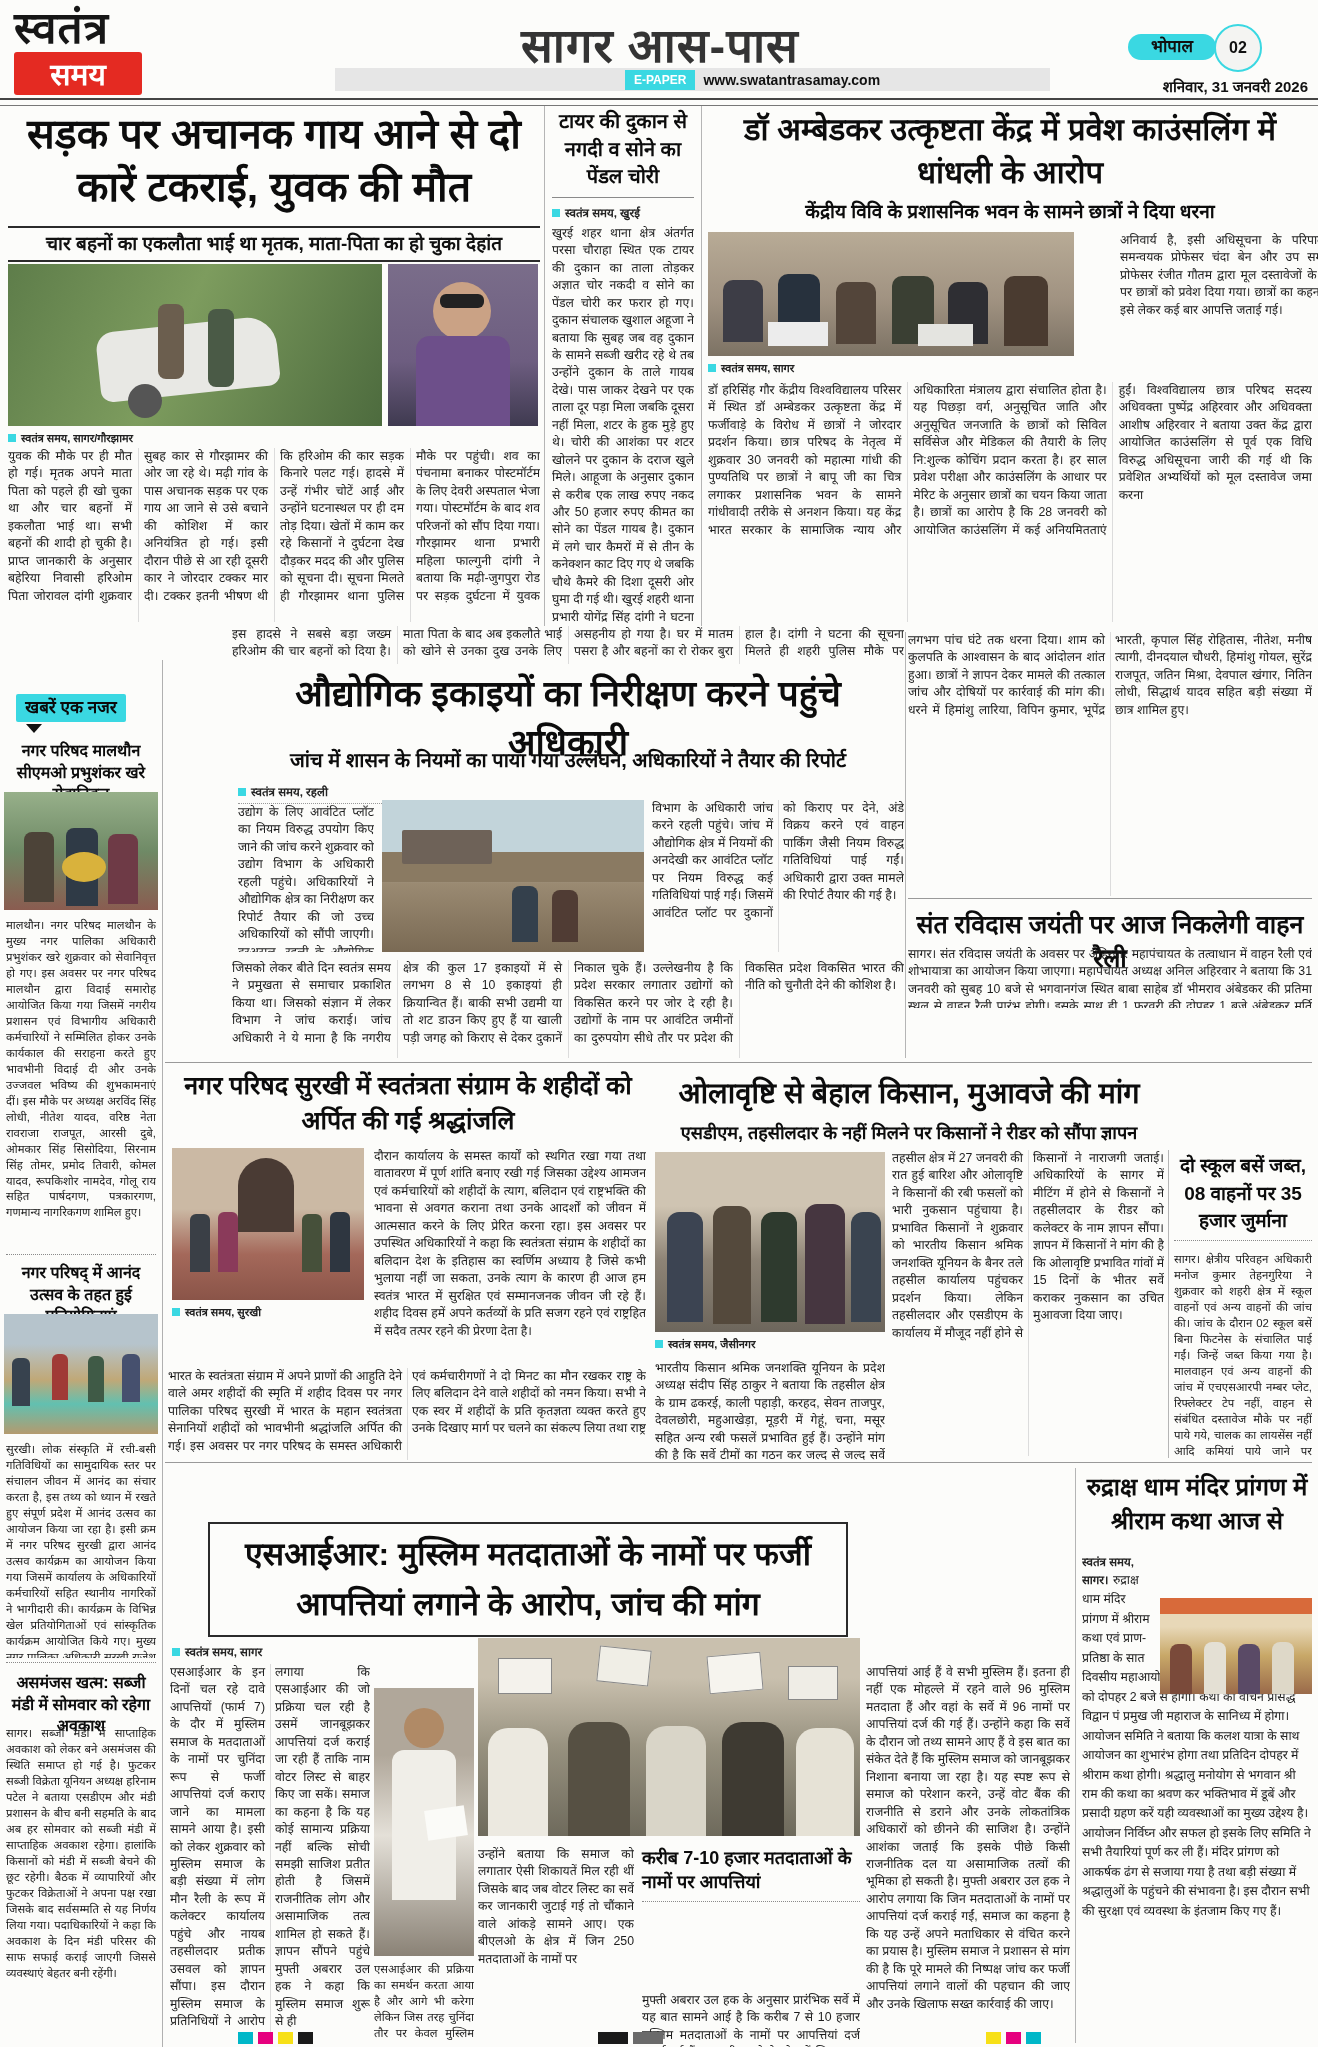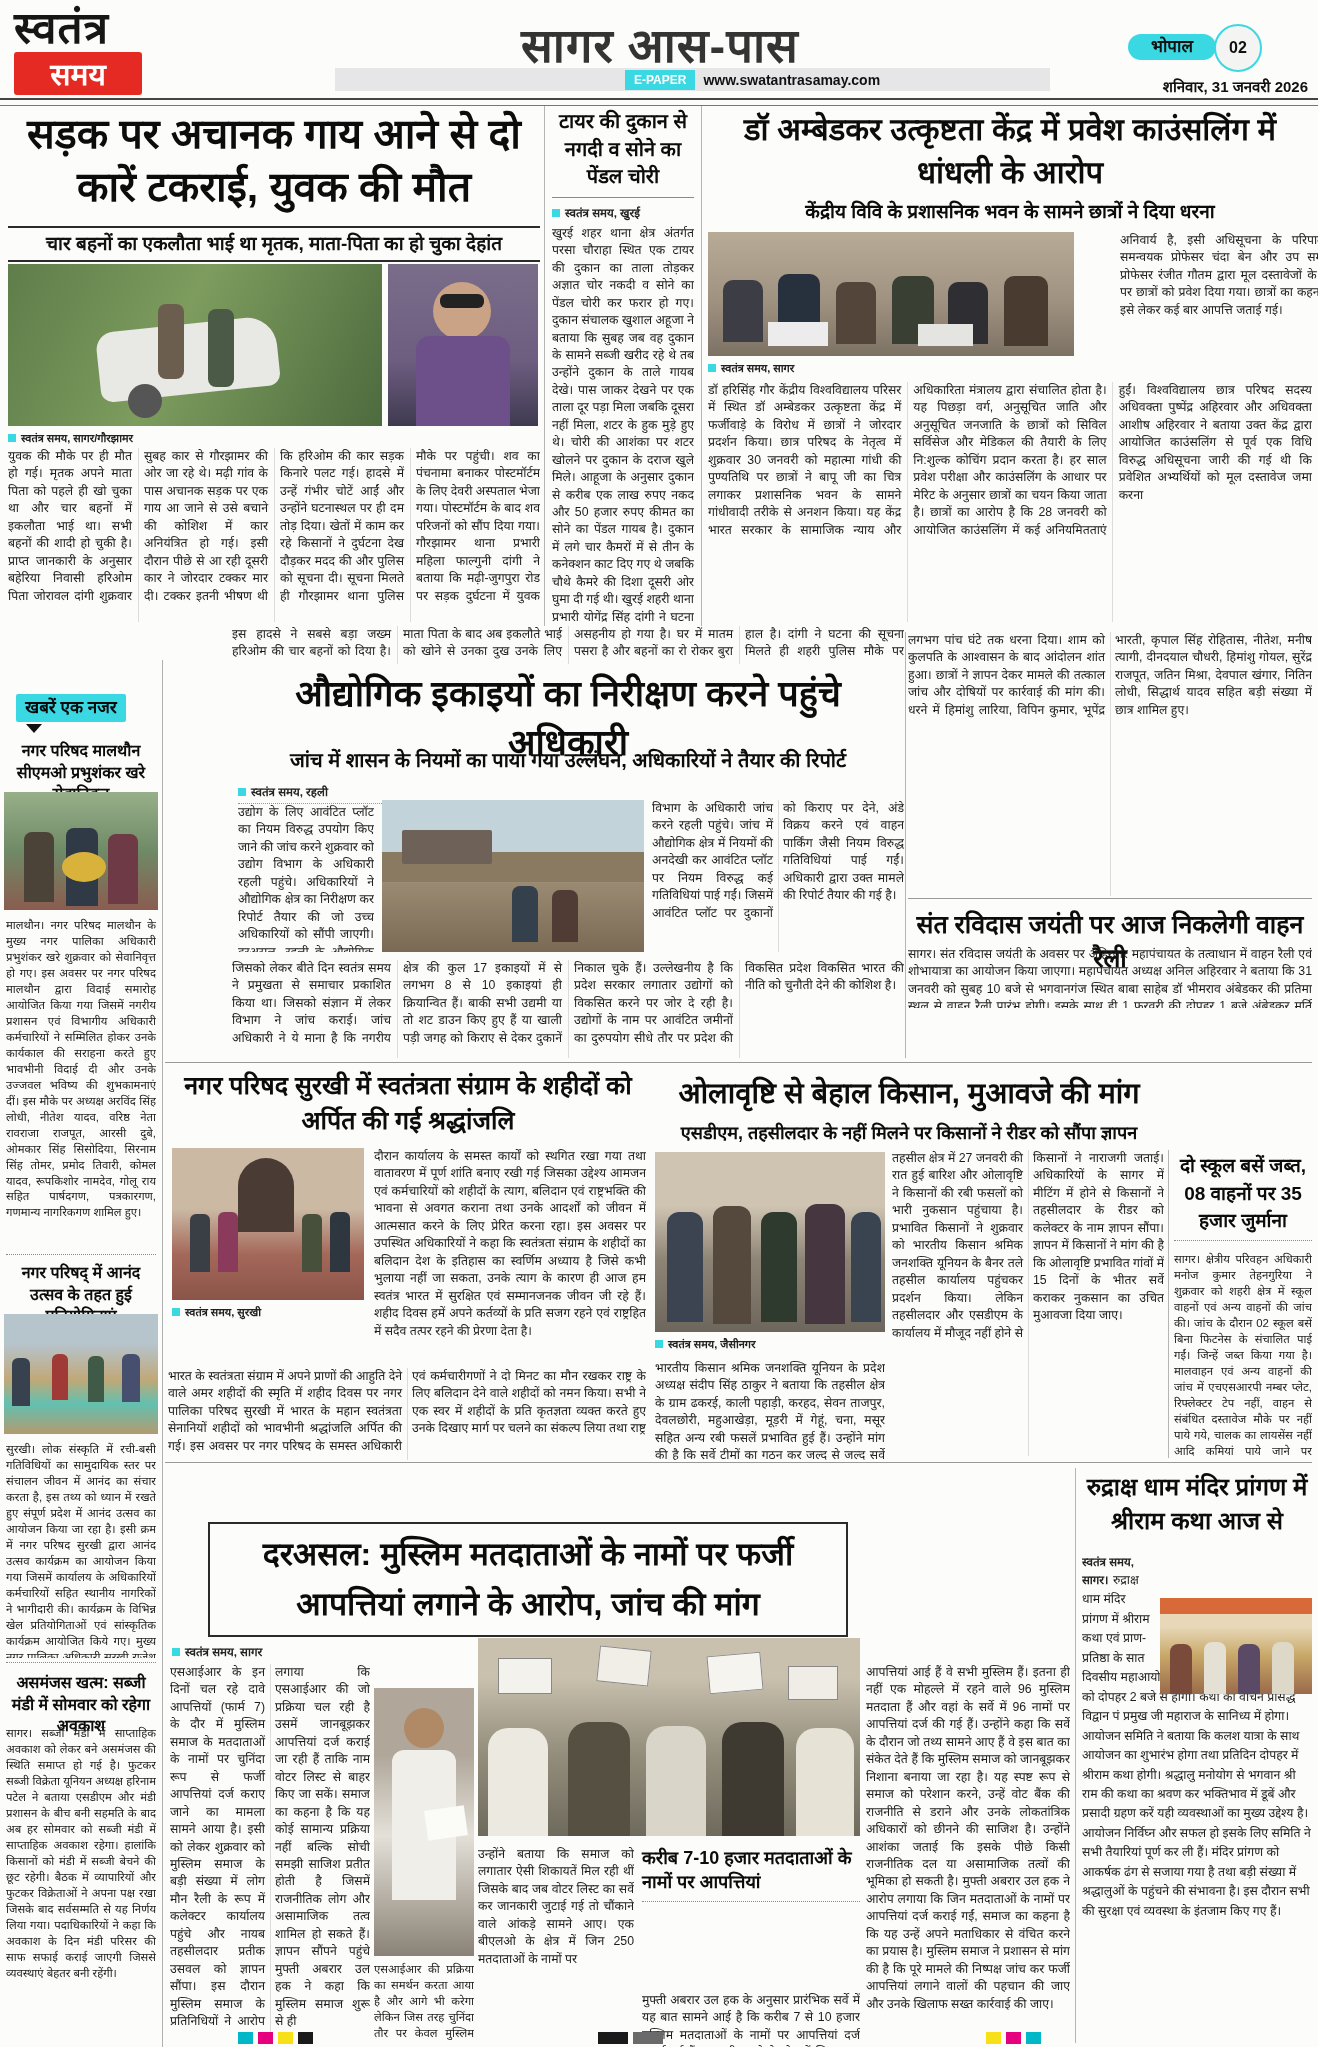--- a/index.html
+++ b/index.html
@@ -184,21 +184,21 @@
   </div>
   <div class="abs body-txt cols2" style="left:892px;top:1150px;width:272px;height:306px;">तहसील क्षेत्र में 27 जनवरी की रात हुई बारिश और ओलावृष्टि ने किसानों की रबी फसलों को भारी नुकसान पहुंचाया है। प्रभावित किसानों ने शुक्रवार को भारतीय किसान श्रमिक जनशक्ति यूनियन के बैनर तले तहसील कार्यालय पहुंचकर प्रदर्शन किया। लेकिन तहसीलदार और एसडीएम के कार्यालय में मौजूद नहीं होने से किसानों ने नाराजगी जताई। अधिकारियों के सागर में मीटिंग में होने से किसानों ने तहसीलदार के रीडर को कलेक्टर के नाम ज्ञापन सौंपा। ज्ञापन में किसानों ने मांग की है कि ओलावृष्टि प्रभावित गांवों में 15 दिनों के भीतर सर्वे कराकर नुकसान का उचित मुआवजा दिया जाए।</div>
   <div class="abs body-txt" style="left:655px;top:1360px;width:230px;height:100px;">भारतीय किसान श्रमिक जनशक्ति यूनियन के प्रदेश अध्यक्ष संदीप सिंह ठाकुर ने बताया कि तहसील क्षेत्र के ग्राम ढकरई, काली पहाड़ी, करहद, सेवन ताजपुर, देवलछोरी, महुआखेड़ा, मूड़री में गेहूं, चना, मसूर सहित अन्य रबी फसलें प्रभावित हुई हैं। उन्होंने मांग की है कि सर्वे टीमों का गठन कर जल्द से जल्द सर्वे कराकर किसानों को फसल का मुआवजा प्रदान किया जाए।</div>
 
   <div class="vrule" style="left:1168px;top:1150px;height:308px;"></div>
   <div class="abs hl" style="left:1174px;top:1152px;width:138px;font-size:19px;line-height:1.45;border-bottom:1px dotted #8a8a8a;padding-bottom:5px;">दो स्कूल बसें जब्त, 08 वाहनों पर 35 हजार जुर्माना</div>
   <div class="abs body-txt small-txt" style="left:1174px;top:1252px;width:138px;height:206px;">सागर। क्षेत्रीय परिवहन अधिकारी मनोज कुमार तेहनगुरिया ने शुक्रवार को शहरी क्षेत्र में स्कूल वाहनों एवं अन्य वाहनों की जांच की। जांच के दौरान 02 स्कूल बसें बिना फिटनेस के संचालित पाई गईं। जिन्हें जब्त किया गया है। मालवाहन एवं अन्य वाहनों की जांच में एचएसआरपी नम्बर प्लेट, रिफ्लेक्टर टेप नहीं, वाहन से संबंधित दस्तावेज मौके पर नहीं पाये गये, चालक का लायसेंस नहीं आदि कमियां पाये जाने पर मोटरयान अधिनियम की विभिन्न धाराओं के तहत् चालानी कार्यवाही करते हुए 35 हजार का जुर्माना वसूल किया गया।</div>
 
   <div class="abs hrule" style="left:165px;top:1462px;width:1147px;"></div>
 
-  <div class="abs hl boxed" style="left:208px;top:1522px;width:640px;font-size:32px;line-height:1.55;padding:6px 8px;box-sizing:border-box;">दरअसल: मुस्लिम मतदाताओं के नामों पर फर्जी आपत्तियां लगाने के आरोप, जांच की मांग</div>
+  <div class="abs hl boxed" style="left:208px;top:1522px;width:640px;font-size:32px;line-height:1.55;padding:6px 8px;box-sizing:border-box;">एसआईआर: मुस्लिम मतदाताओं के नामों पर फर्जी आपत्तियां लगाने के आरोप, जांच की मांग</div>
   <div class="abs byline" style="left:172px;top:1644px;width:180px;">
     <span class="sq"></span><span>स्वतंत्र समय, सागर</span>
   </div>
   <div class="abs body-txt cols2" style="left:170px;top:1664px;width:200px;height:378px;">एसआईआर के इन दिनों चल रहे दावे आपत्तियों (फार्म 7) के दौर में मुस्लिम समाज के मतदाताओं के नामों पर चुनिंदा रूप से फर्जी आपत्तियां दर्ज कराए जाने का मामला सामने आया है। इसी को लेकर शुक्रवार को मुस्लिम समाज के बड़ी संख्या में लोग मौन रैली के रूप में कलेक्टर कार्यालय पहुंचे और नायब तहसीलदार प्रतीक उसवल को ज्ञापन सौंपा। इस दौरान मुस्लिम समाज के प्रतिनिधियों ने आरोप लगाया कि एसआईआर की जो प्रक्रिया चल रही है उसमें जानबूझकर आपत्तियां दर्ज कराई जा रही हैं ताकि नाम वोटर लिस्ट से बाहर किए जा सकें। समाज का कहना है कि यह कोई सामान्य प्रक्रिया नहीं बल्कि सोची समझी साजिश प्रतीत होती है जिसमें राजनीतिक लोग और असामाजिक तत्व शामिल हो सकते हैं। ज्ञापन सौंपने पहुंचे मुफ्ती अबरार उल हक ने कहा कि मुस्लिम समाज शुरू से ही</div>
   <div class="photo" style="left:374px;top:1688px;width:100px;height:268px;background:linear-gradient(180deg,#b0a79a 25%,#e4e0d8 55%,#8a8276);">
     <i style="left:30px;top:20px;width:40px;height:40px;background:#b08a66;border-radius:50%;"></i>
     <i style="left:18px;top:62px;width:64px;height:150px;background:#f0eee8;border-radius:12px 12px 0 0;"></i>
     <i style="left:52px;top:120px;width:40px;height:30px;background:#fbfbf8;transform:rotate(-8deg);"></i>
   </div>
   <div class="abs body-txt small-txt" style="left:374px;top:1962px;width:100px;height:80px;">एसआईआर की प्रक्रिया का समर्थन करता आया है और आगे भी करेगा लेकिन जिस तरह चुनिंदा तौर पर केवल मुस्लिम नामों पर आपत्तियां लगाई जा रही हैं वह बेहद चिंताजनक है।</div>

